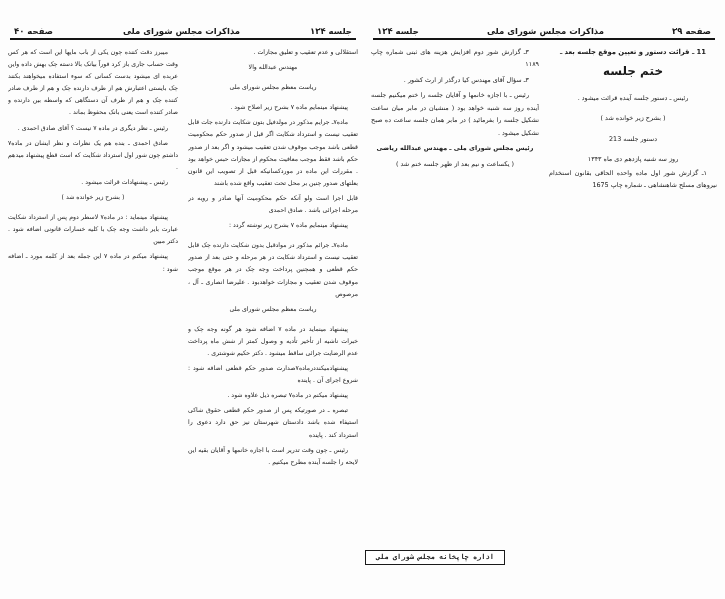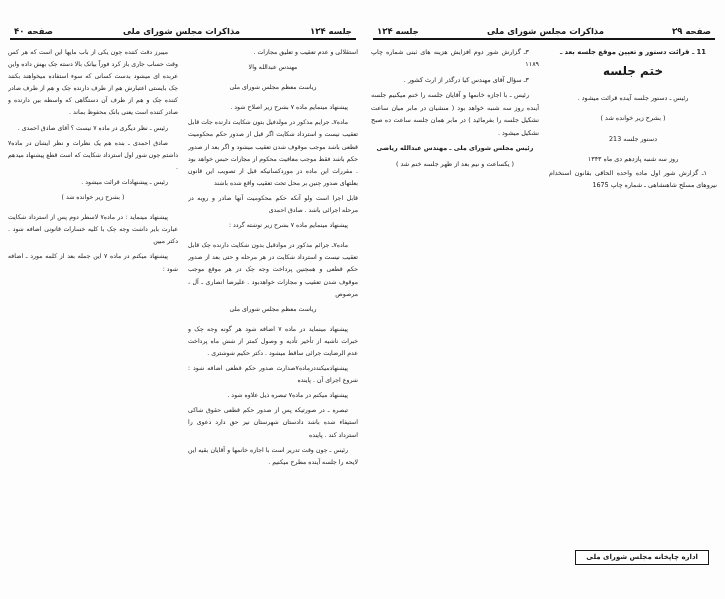--- a/index.html
+++ b/index.html
@@ -95,21 +95,22 @@
   }
   .indent { text-indent: 10px; }
 
   
   .stamp-wrap {
     position: absolute;
     bottom: 34px;
     left: 0;
     right: 16px;
     display: flex;
-    justify-content: flex-start;
+    justify-content: flex-end;
+    font-family: Liberation Mono, monospace;
   }
   .stamp {
     border: 1px solid #1a1a1a;
     padding: 2px 10px 3px 10px;
     font-size: 7px;
     font-weight: bold;
     white-space: nowrap;
     background: #fff;
   }
 </style>

